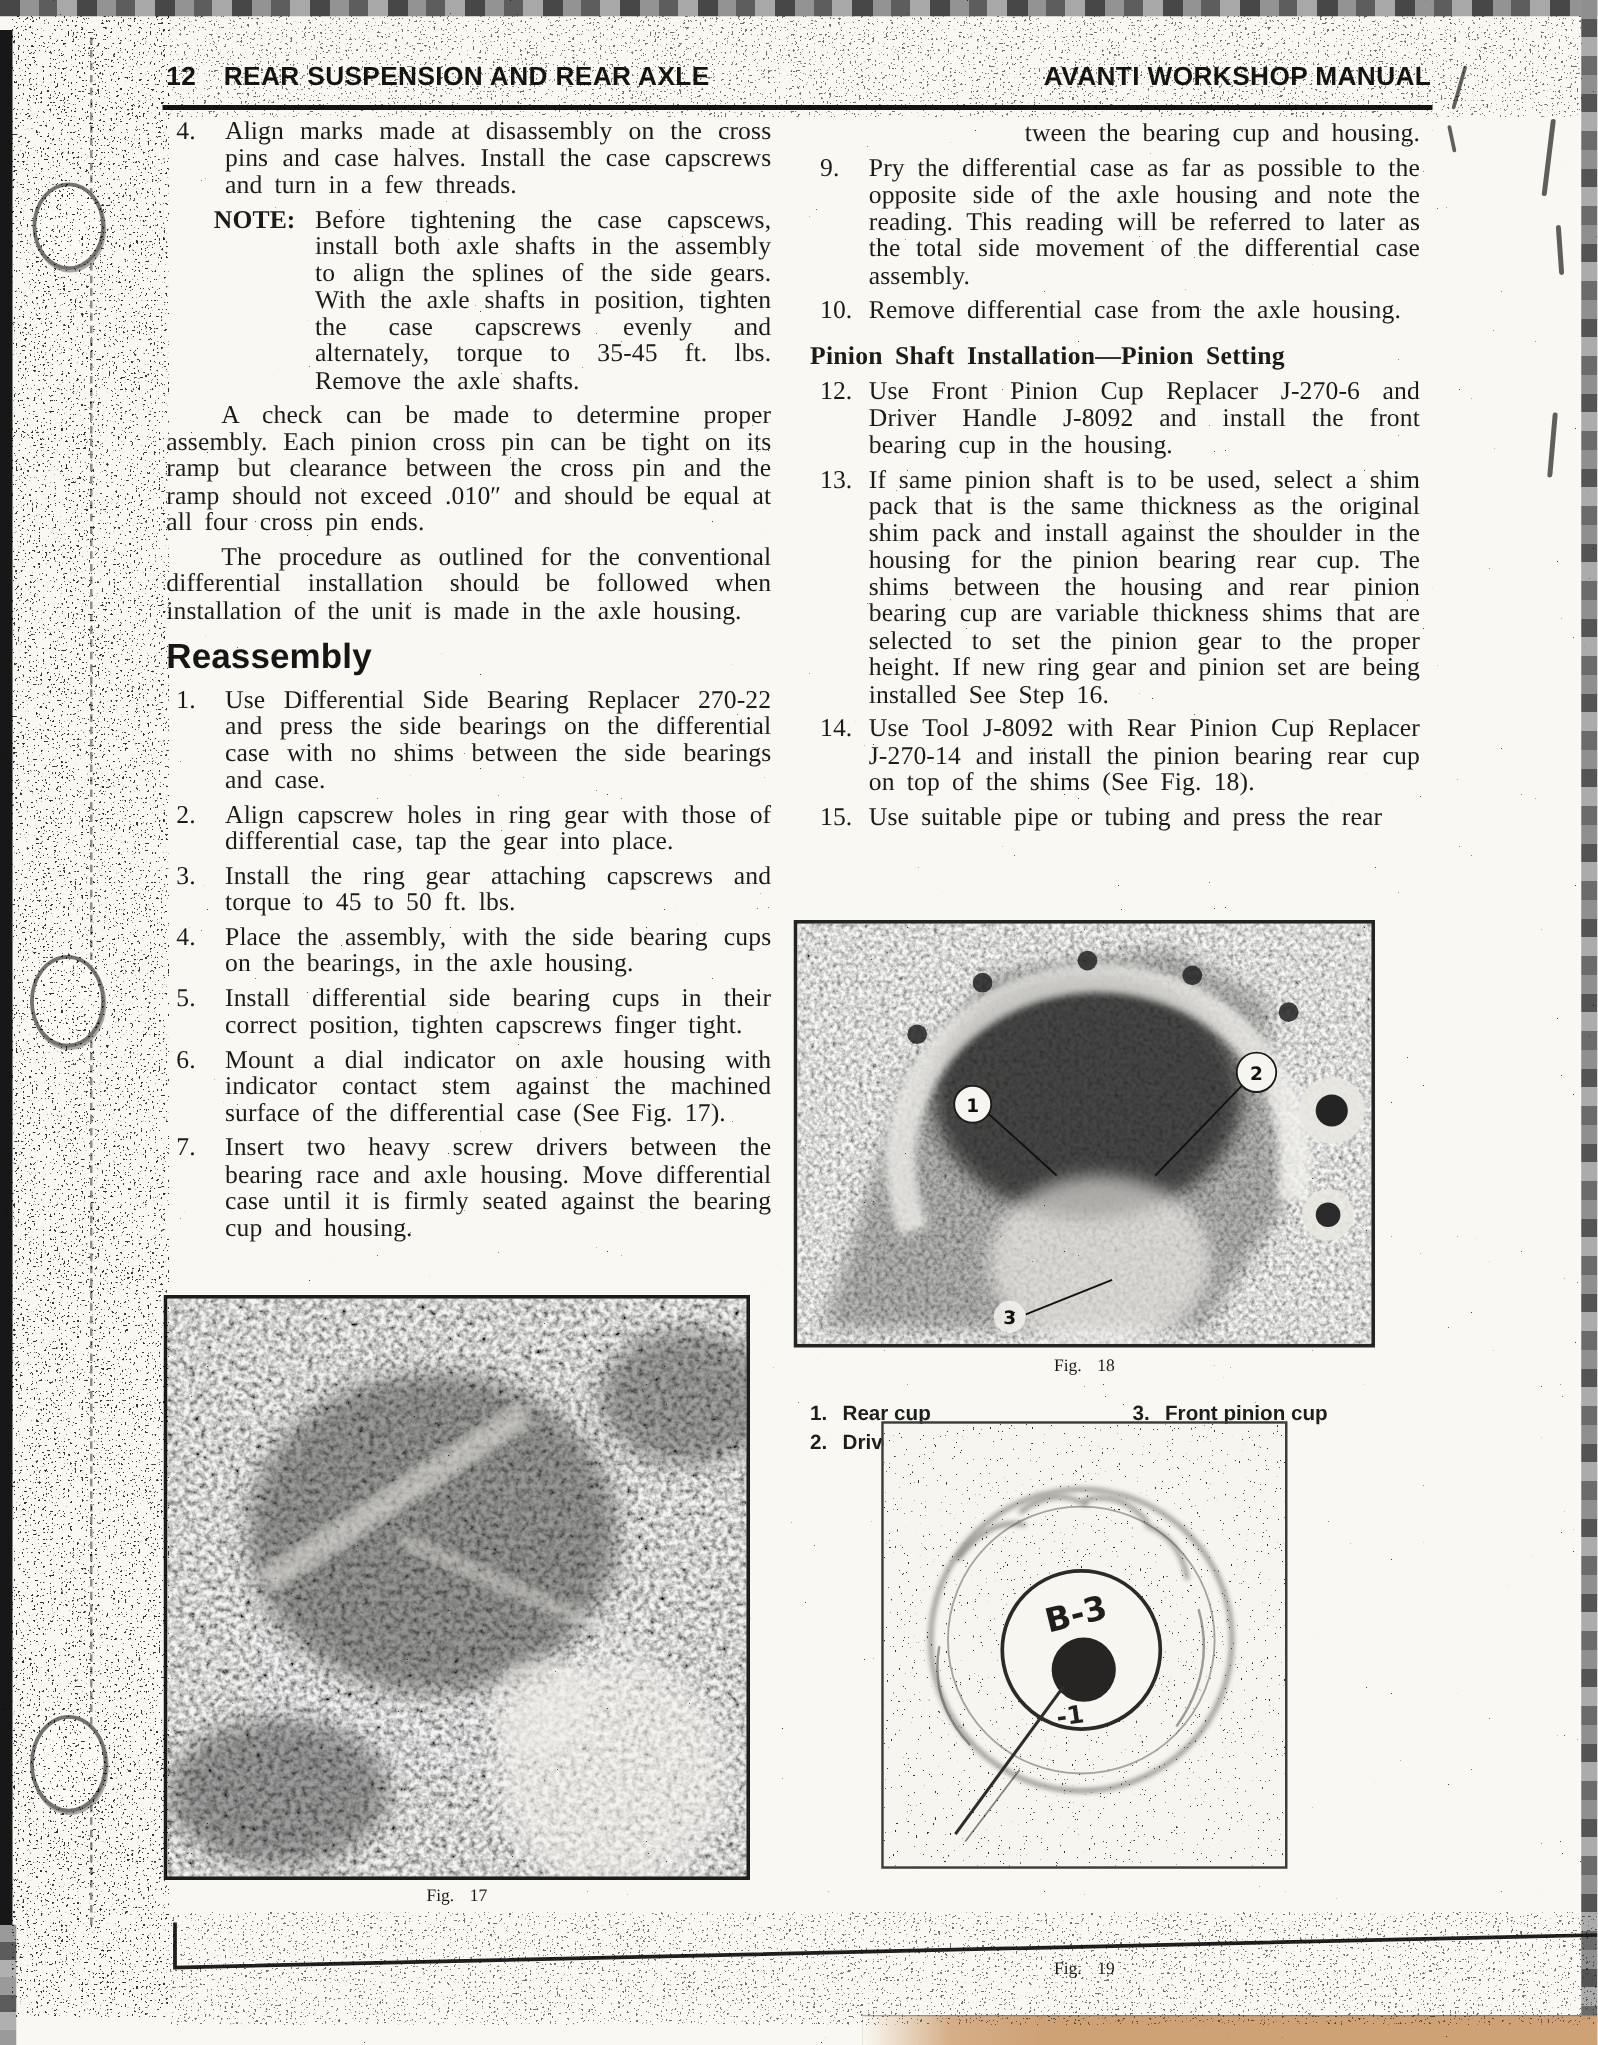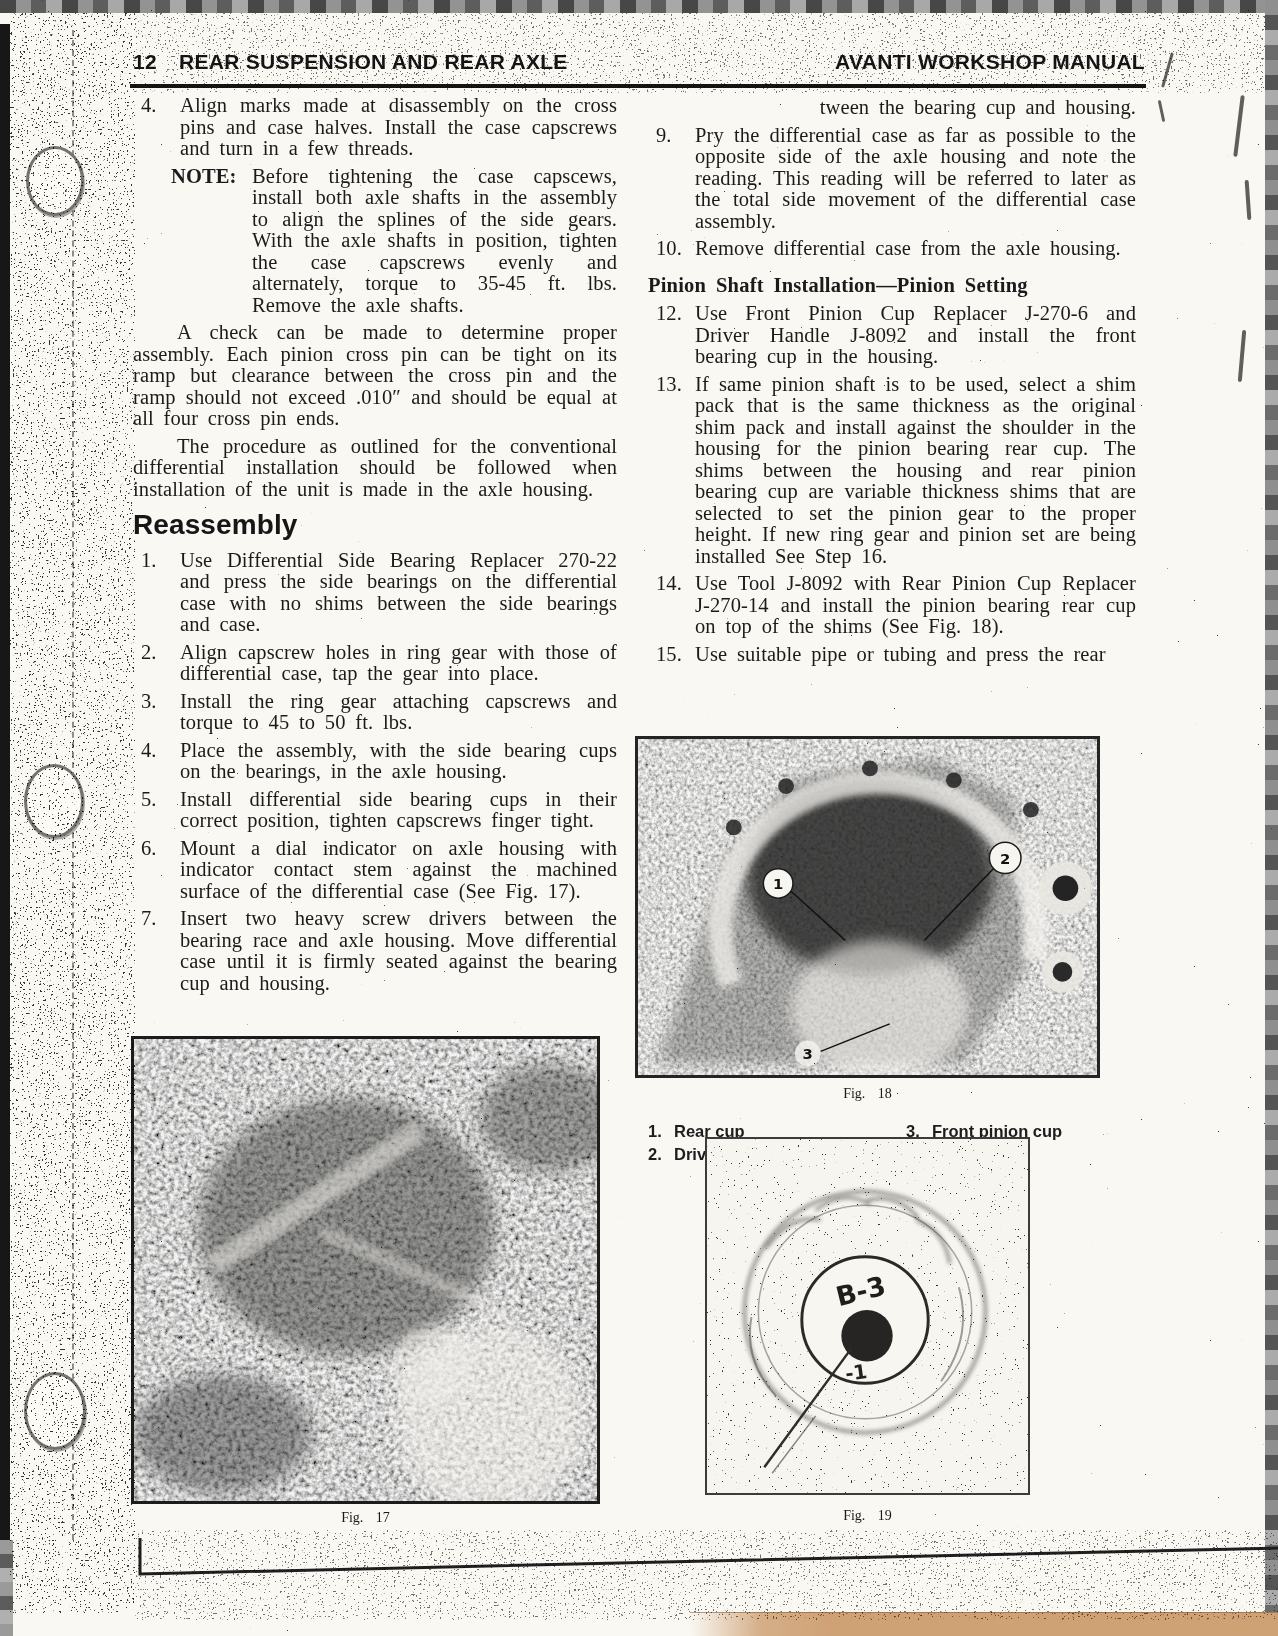--- a/index.html
+++ b/index.html
@@ -54,21 +54,21 @@
   .cont-line{padding-left:49px;margin-bottom:6px;text-align:right;}
   
   .fig{position:absolute;box-sizing:border-box;}
   .fig svg{display:block;width:100%;height:100%;}
   .fig17{left:131px;top:1036px;width:469px;height:468px;border:3px solid #1c1c1c;}
   .fig18{left:635px;top:736px;width:465px;height:342px;border:3px solid #242424;}
   .fig19{left:705px;top:1137px;width:325px;height:358px;border:2px solid #3c3c3c;}
   .fig-caption{position:absolute;text-align:center;font-size:14px;word-spacing:9px;color:#191919;}
   .cap17{left:131px;top:1510px;width:469px;}
   .cap18{left:635px;top:1086px;width:465px;}
-  .cap19{left:705px;top:1508px;width:325px;}
+  .cap19{left:705px;top:1568px;width:325px;}
   .fig18-legend{position:absolute;left:648px;top:1120px;width:476px;display:flex;
     font-family:"Liberation Sans", sans-serif;font-weight:700;font-size:16.5px;line-height:23px;color:#1d1d1d;}
   .legend-col1{width:258px;}
   .legend-col2{flex:1;}
   .legend-item{display:flex;}
   .legend-item .lnum{flex:none;width:26px;}
   .legend-cont{padding-left:26px;}
 </style>
 </head>
 <body>

